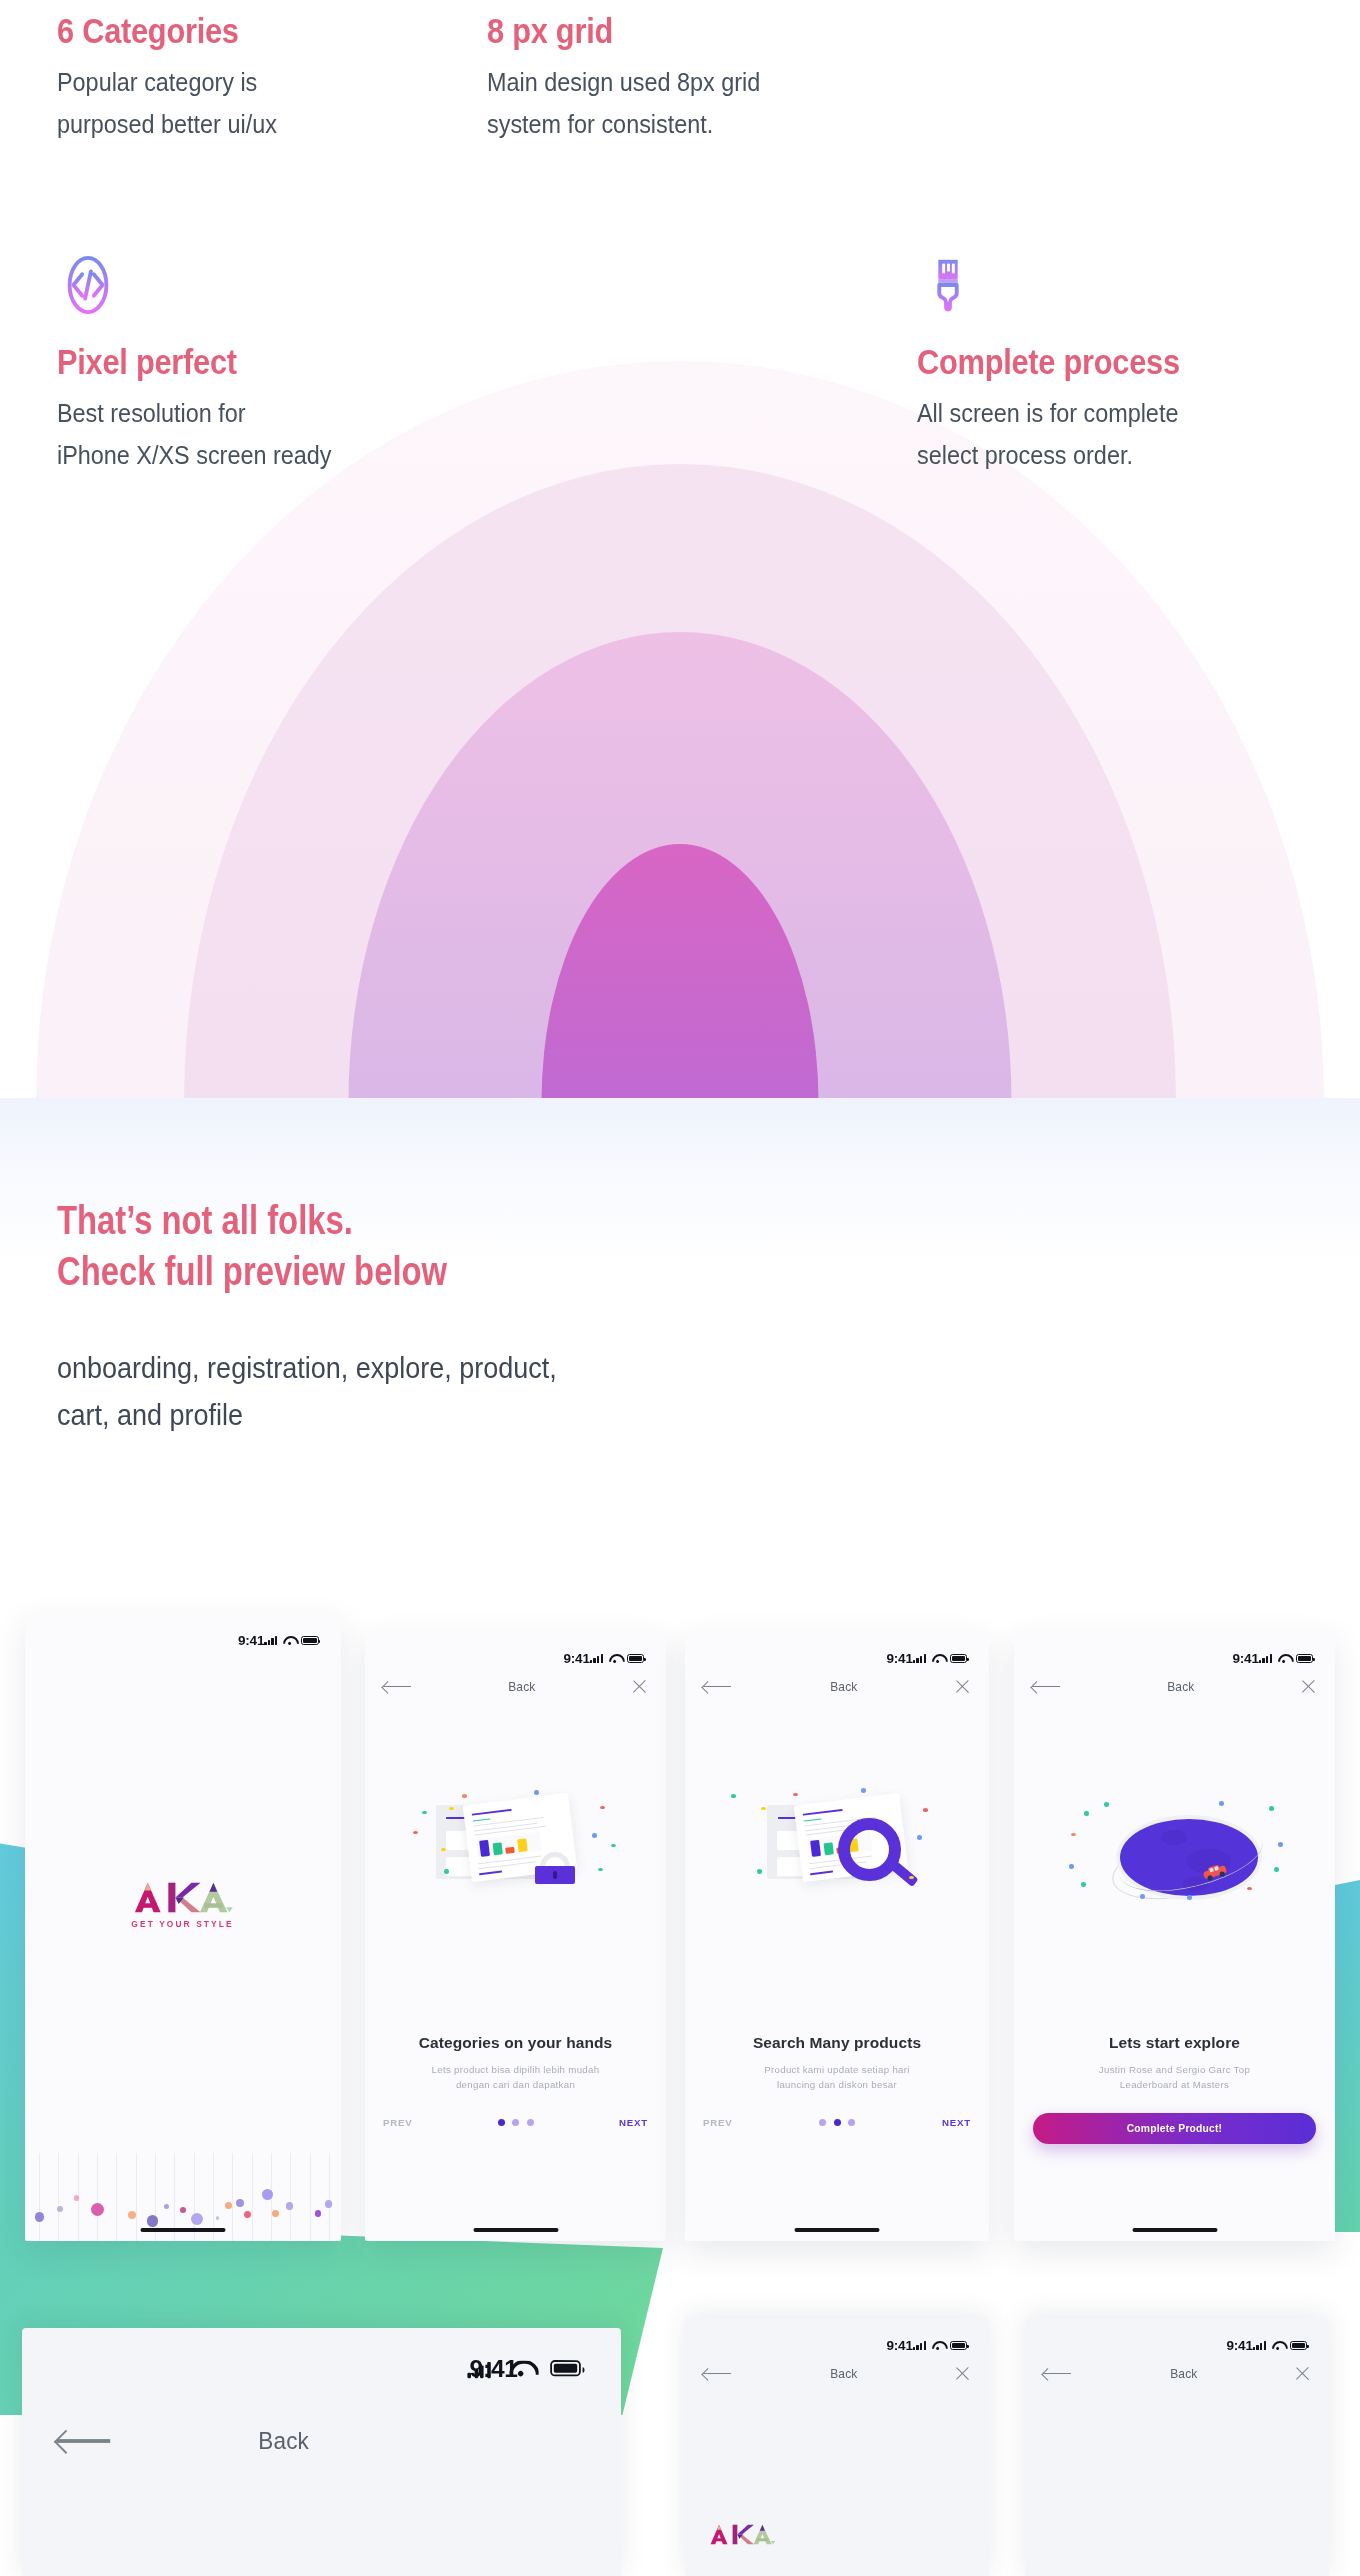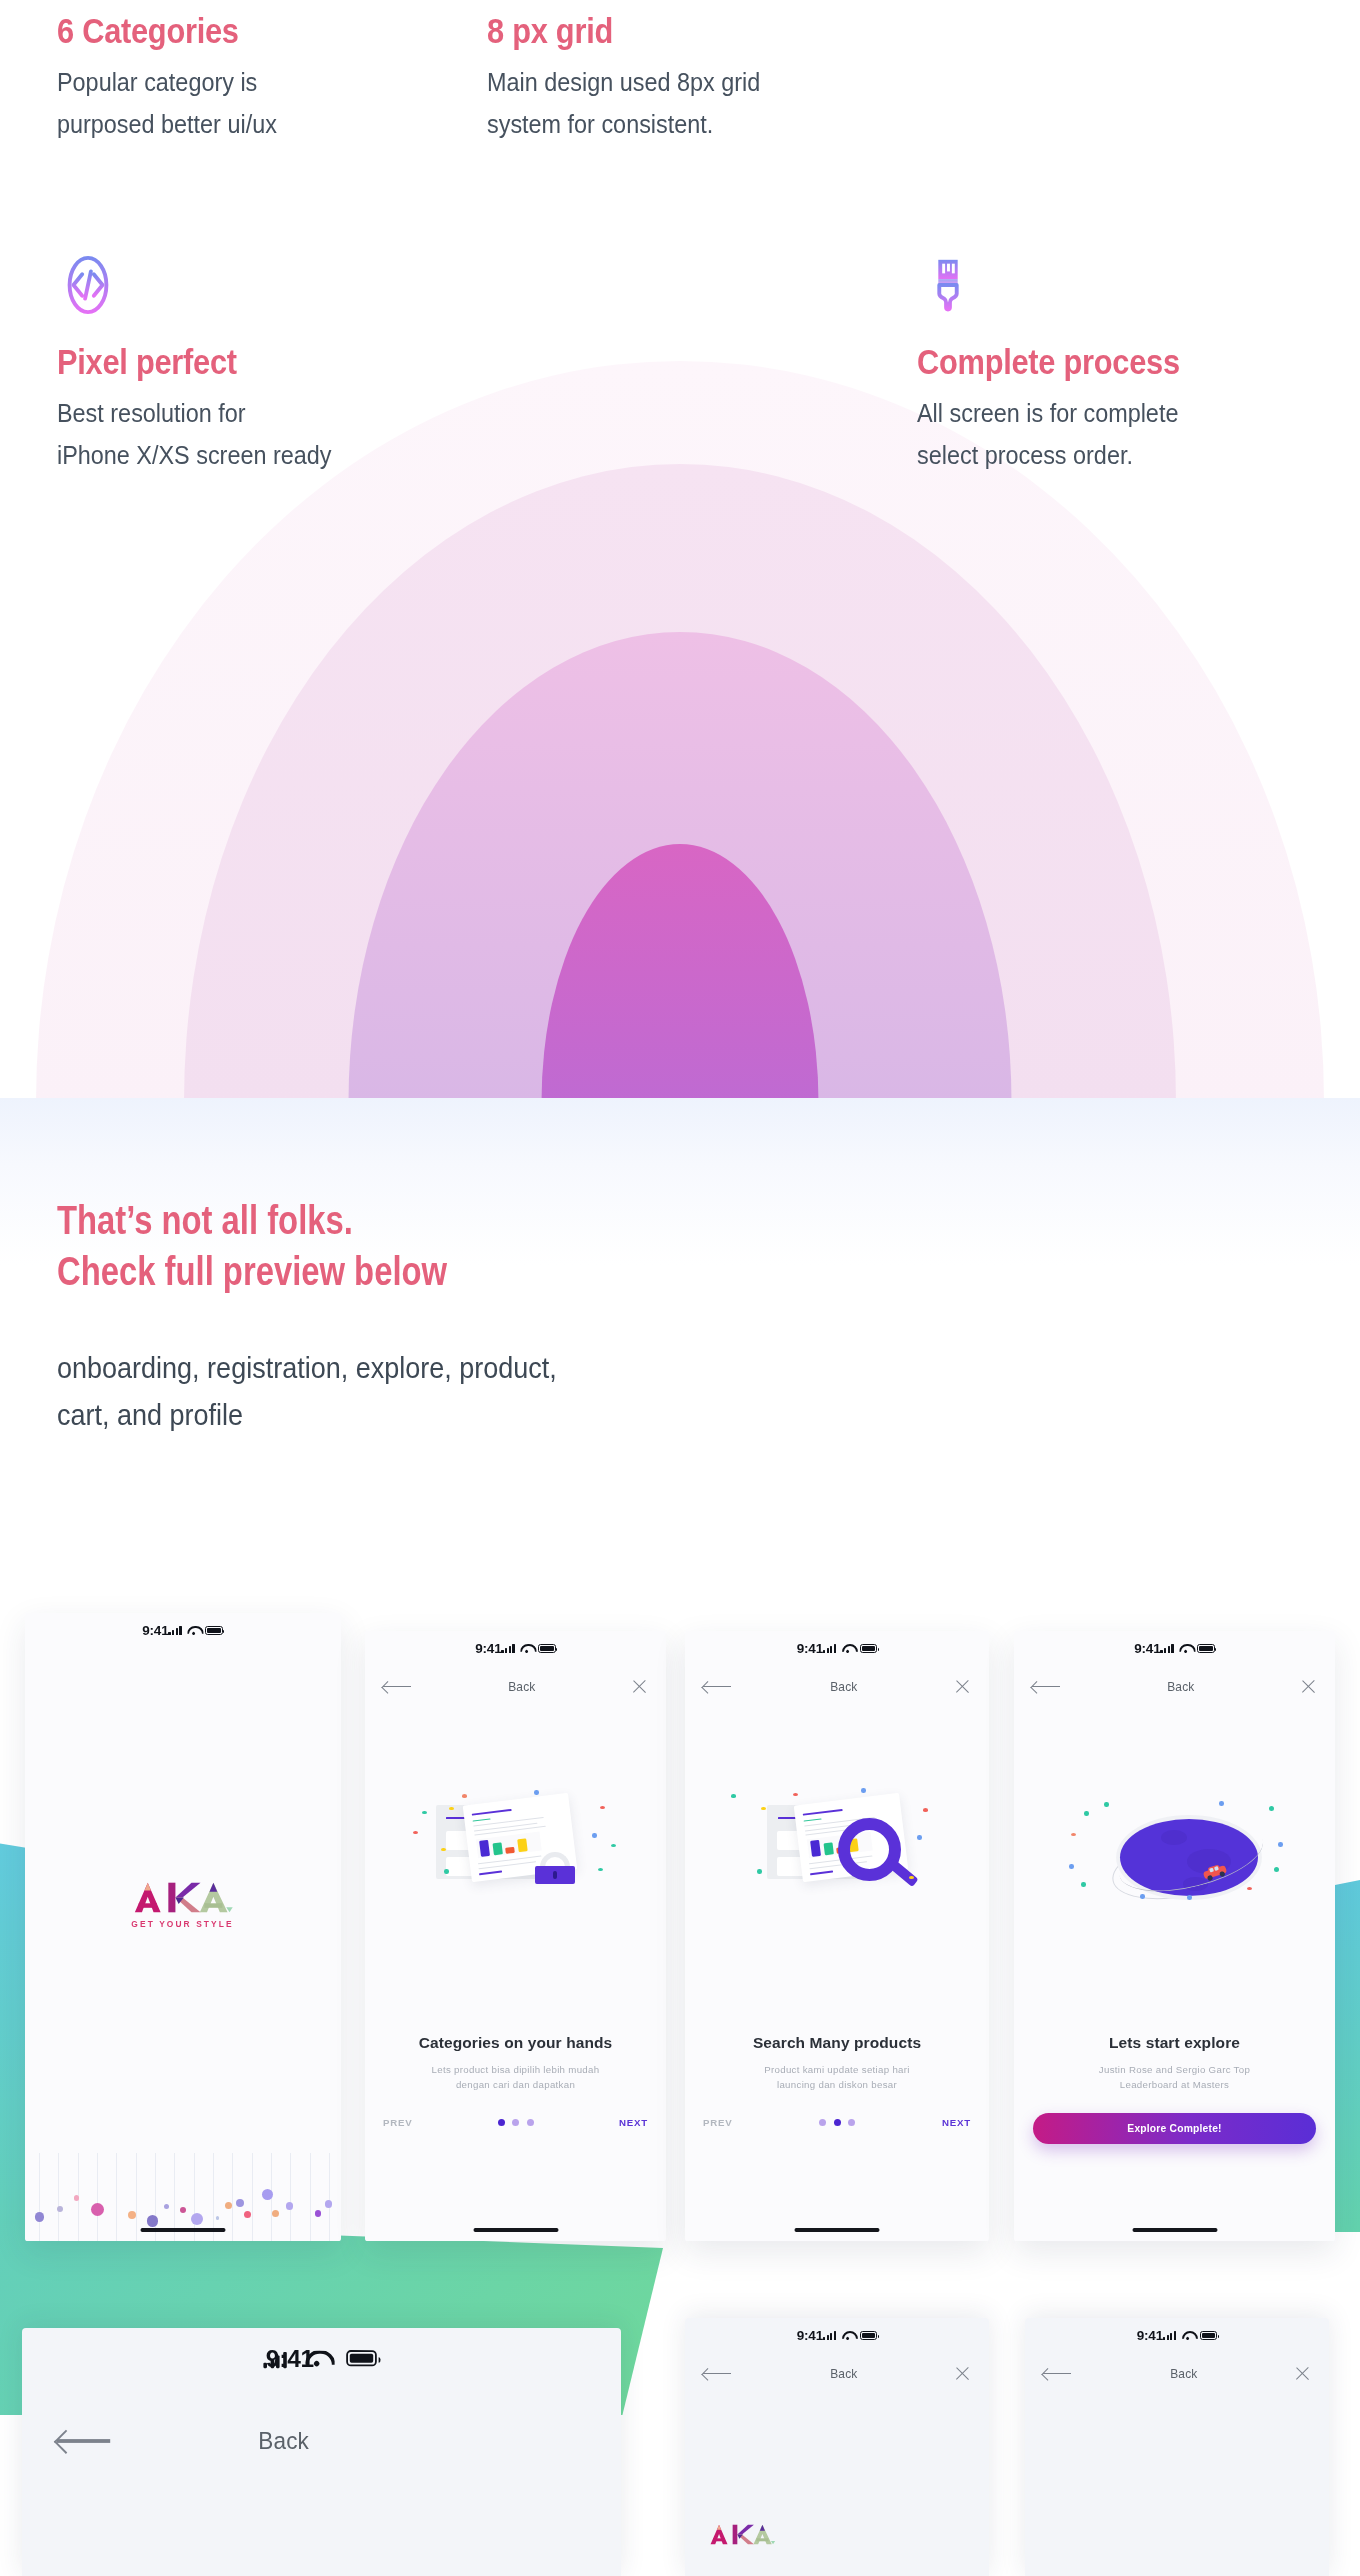--- a/index.html
+++ b/index.html
@@ -59,22 +59,22 @@
     background:linear-gradient(135deg,#63cfbb 0%,#6fd89b 100%);
     clip-path:polygon(0 0,100% 26px,94% 100%,0 100%);}
   #teal-right{left:1211px;top:1871px;width:193px;height:361px;z-index:1;
     background:linear-gradient(180deg,#5fc9dd 0%,#63d2ad 100%);
     clip-path:polygon(0 39px,100% 0,100% 100%,0 100%);}
 
   
   .phone{position:absolute;background:#fbfbfd;z-index:5;
     box-shadow:0 11.6px 32px rgba(40,45,80,.10);overflow:hidden;}
   .phone.tall{border-radius:2.6px;}
-  .statusbar{position:absolute;left:0;right:0;top:0;height:35px;
-    display:flex;align-items:center;justify-content:center;
+  .statusbar{position:absolute;left:0;right:0;top:10px;height:35px;
+    display:flex;align-items:center;justify-content:flex-end;
     padding:0 22px;box-sizing:border-box;}
   .sb-time{font-size:13.5px;font-weight:700;color:#10131a;letter-spacing:-0.2px;
     font-family:"Liberation Sans",sans-serif;}
   .sb-right{display:flex;align-items:center;gap:5.8px;}
   .bars{display:flex;align-items:flex-end;gap:1.3px;height:9.7px;}
   .bars i{width:2.3px;background:#10131a;border-radius:0.6px;display:block;}
   .bars i:nth-child(1){height:3.2px}.bars i:nth-child(2){height:5.2px}
   .bars i:nth-child(3){height:7px}.bars i:nth-child(4){height:9px}
   .wifi{width:12.2px;height:9px;position:relative;}
   .wifi::before{content:"";position:absolute;left:0;top:0;width:12.2px;height:12.2px;
@@ -513,21 +513,21 @@
     <i class="confetti" style="left:126px;top:89px;width:4.5px;height:4.5px;background:#6c9ef0"></i>
     <i class="confetti" style="left:173px;top:90px;width:4.5px;height:4.5px;background:#6c9ef0"></i>
     <i class="confetti" style="left:233px;top:82px;width:5.2px;height:3.2px;background:#f1625a"></i>
   </div>
 
   <div class="ob-title" style="top:403px;">Lets start explore</div>
   <div class="ob-sub" style="top:431px;">
     <span>Justin Rose and Sergio Garc Top</span><br>
     <span>Leaderboard at Masters</span>
   </div>
-  <div class="cta" style="top:482px;">Explore Complete!</div>
+  <div class="cta" style="top:482px;">Complete Product!</div>
   <div class="home-ind"></div>
 </div>
 
 <div class="phone-bottom" style="left:22px;top:2328px;width:599px;height:248px;">
   <div class="statusbar" style="height:62px;padding:0 40px;">
     <div class="sb-time" style="font-size:24.5px;">9:41</div>
     <div class="sb-right" style="gap:10.3px;transform:scale(1.8);transform-origin:right center;">
       <div class="bars">
           <i></i>
           <i></i>

